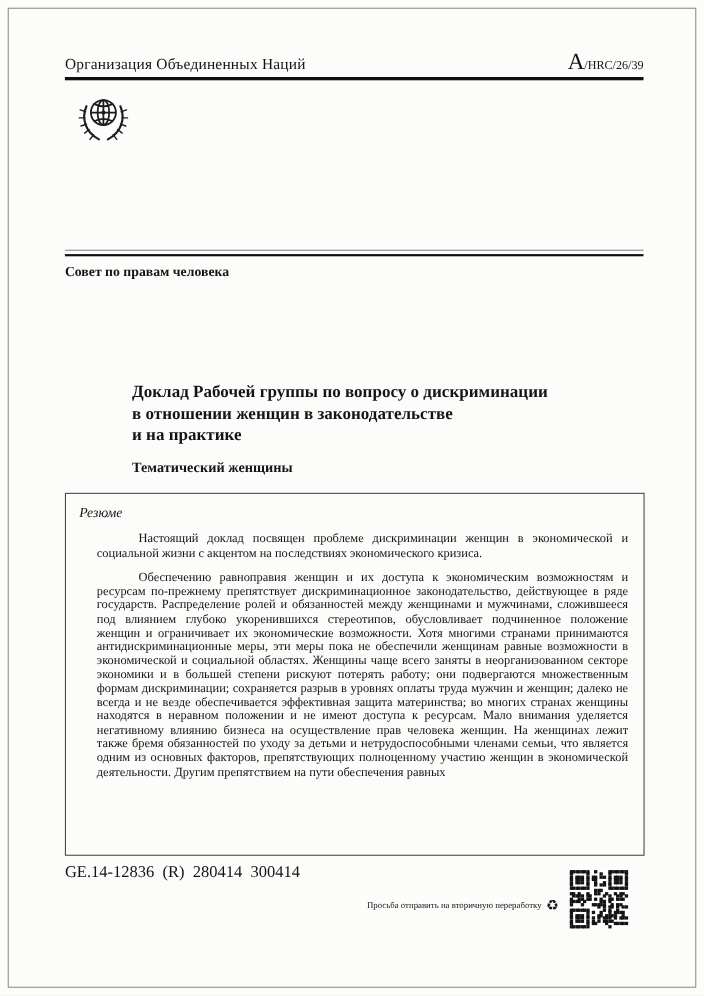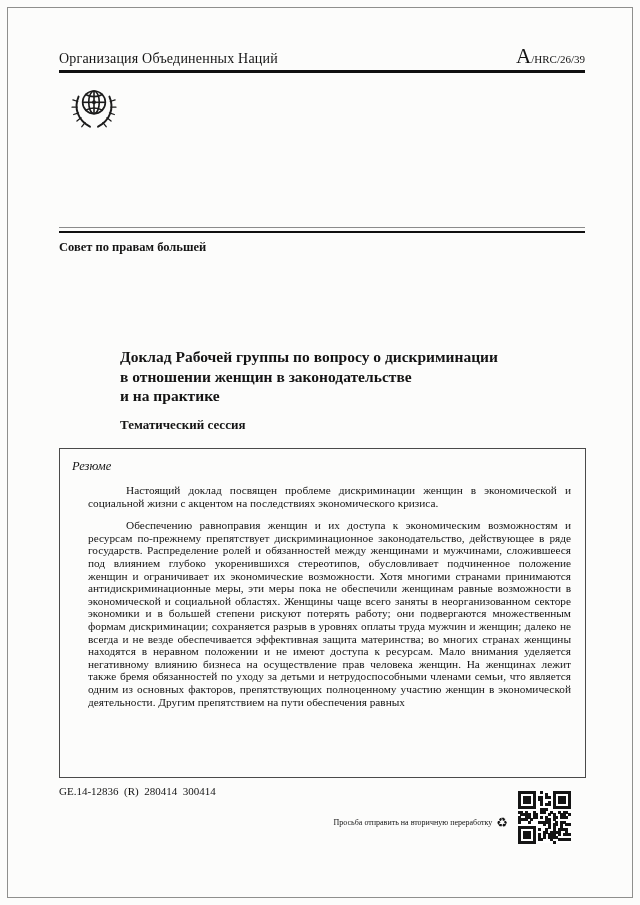--- a/index.html
+++ b/index.html
@@ -25,21 +25,21 @@
   .session .item{font-weight:700}
   .agenda{margin-top:2px;font-weight:700;line-height:14.5px}
 
   .title-block{position:absolute;left:120px;top:347px;font-size:15.5px;font-weight:700;line-height:19.5px}
   .subtitle{position:absolute;left:120px;top:417px;font-size:13px;font-weight:700}
 
   .summary-box{position:absolute;left:59px;top:448px;width:527px;height:330px;border:1px solid #4a4a4a;padding:10px 12px;overflow:hidden;box-sizing:border-box}
   .summary-heading{font-style:italic;font-size:12.5px}
   .summary-box p{margin:10px 2px 0 16px;font-size:11.3px;line-height:12.6px;text-align:justify;text-indent:38px;hyphens:auto}
 
-  .ge-ref{position:absolute;left:59px;top:785px;font-size:11px;white-space:pre}
+  .ge-ref{position:absolute;left:59px;top:785px;font-size:15px;white-space:pre}
 
   .barcode{position:absolute;left:59px;top:799px;width:92px;text-align:center}
   .bars{height:25px;background:repeating-linear-gradient(90deg,#000 0 1.5px,#fff 1.5px 3px,#000 3px 4.5px,#fff 4.5px 7px,#000 7px 10px,#fff 10px 11.5px);border-left:2px solid #000;border-right:2px solid #000}
   .barcode-text{font-family:"Liberation Mono","DejaVu Sans Mono",monospace;font-size:9.5px;letter-spacing:2.5px;margin-top:1px;white-space:nowrap}
 
   .recycle{position:absolute;right:132px;top:816px;font-size:8px;display:flex;align-items:center;gap:4px;white-space:nowrap}
   .recycle-glyph{font-size:13px;line-height:1}
 
   .qr{position:absolute;left:518px;top:791px;width:52px;height:52px;background:#fff}
   .qr i{position:absolute;background:#151515;display:block}
@@ -85,29 +85,29 @@
       </g>
     </svg>
   </div>
 
 
 
   <div class="rule-mid-thin"></div>
   <div class="rule-mid-thick"></div>
 
   <div class="session">
-    <div class="council">Совет по правам большей</div>
+    <div class="council">Совет по правам человека</div>
   </div>
 
   <div class="title-block">
     <div>Доклад Рабочей группы по вопросу о дискриминации</div>
     <div>в отношении женщин в законодательстве</div>
     <div>и на практике</div>
   </div>
-  <div class="subtitle">Тематический сессия</div>
+  <div class="subtitle">Тематический женщины</div>
 
   <div class="summary-box">
     <div class="summary-heading">Резюме</div>
     <p>Настоящий доклад посвящен проблеме дискриминации женщин в экономической и социальной жизни с акцентом на последствиях экономического кризиса.</p>
     <p>Обеспечению равноправия женщин и их доступа к экономическим возможностям и ресурсам по-прежнему препятствует дискриминационное законодательство, действующее в ряде государств. Распределение ролей и обязанностей между женщинами и мужчинами, сложившееся под влиянием глубоко укоренившихся стереотипов, обусловливает подчиненное положение женщин и ограничивает их экономические возможности. Хотя многими странами принимаются антидискриминационные меры, эти меры пока не обеспечили женщинам равные возможности в экономической и социальной областях. Женщины чаще всего заняты в неорганизованном секторе экономики и в большей степени рискуют потерять работу; они подвергаются множественным формам дискриминации; сохраняется разрыв в уровнях оплаты труда мужчин и женщин; далеко не всегда и не везде обеспечивается эффективная защита материнства; во многих странах женщины находятся в неравном положении и не имеют доступа к ресурсам. Мало внимания уделяется негативному влиянию бизнеса на осуществление прав человека женщин. На женщинах лежит также бремя обязанностей по уходу за детьми и нетрудоспособными членами семьи, что является одним из основных факторов, препятствующих полноценному участию женщин в экономической деятельности. Другим препятствием на пути обеспечения равных</p>
   </div>
 
   <div class="ge-ref">GE.14-12836  (R)  280414  300414</div>
 
 

